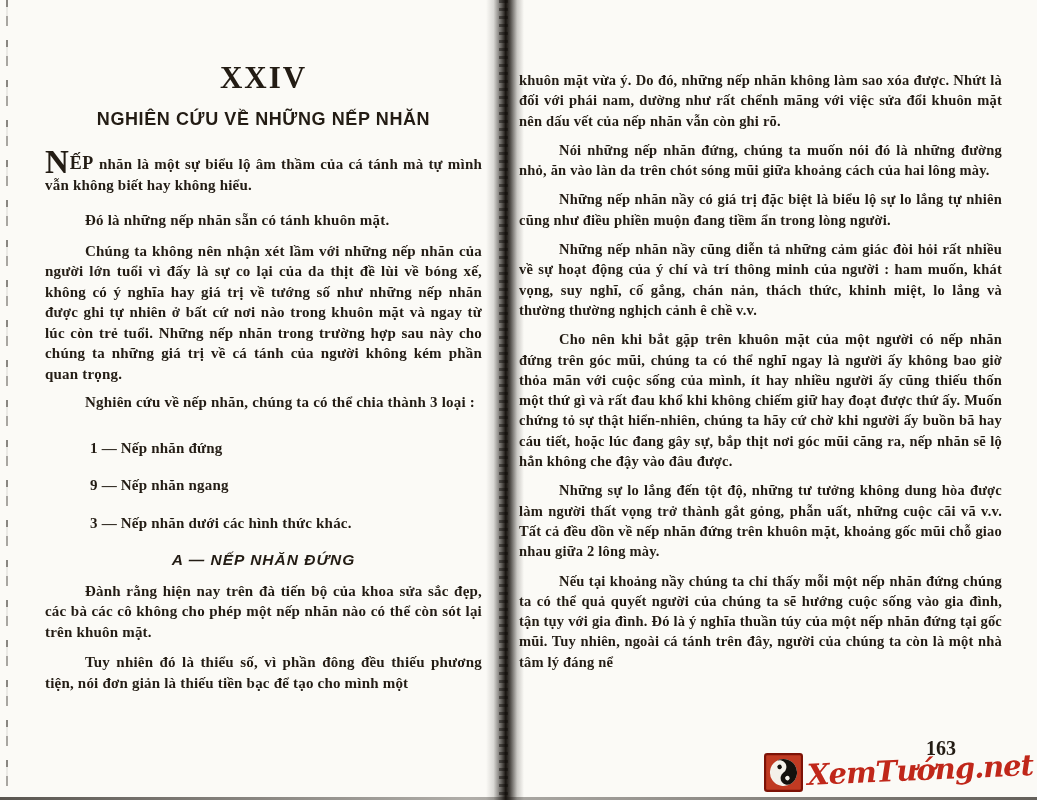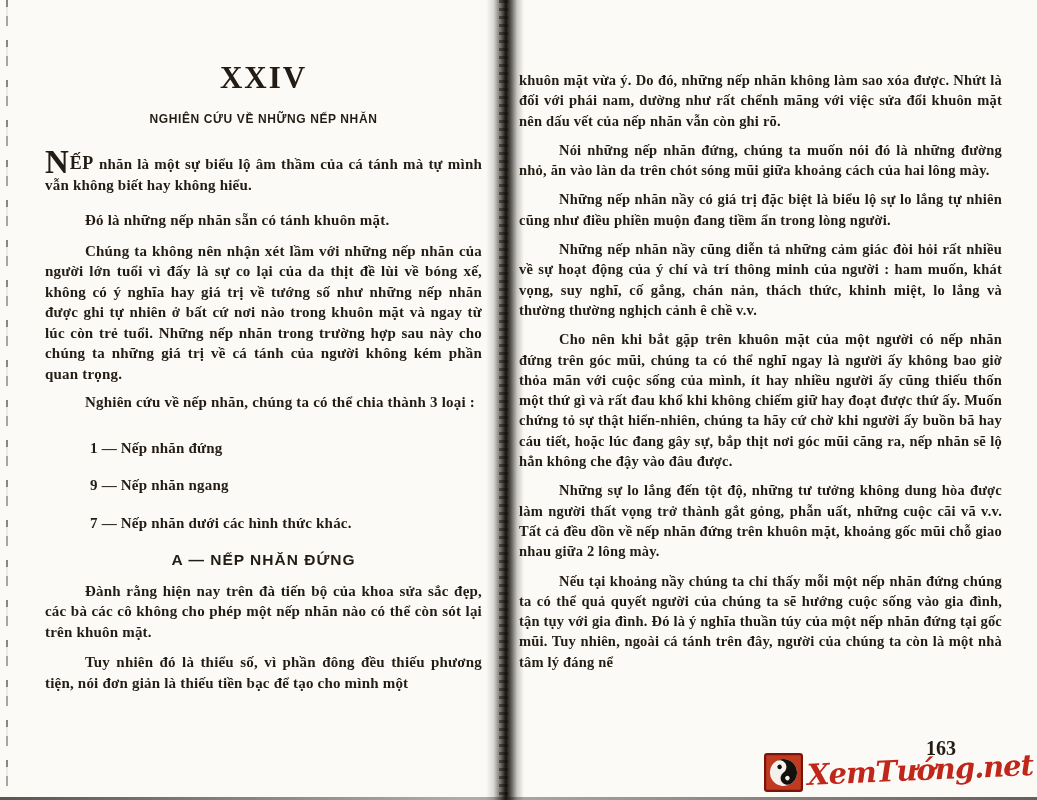--- a/index.html
+++ b/index.html
@@ -39,35 +39,35 @@
     text-align:justify;font-size:15px;line-height:20.5px;font-weight:700;
     letter-spacing:.2px;
   }
   .chapter-number{
     margin-top:68px;text-align:center;
     font-size:31px;letter-spacing:2px;font-weight:700;
   }
   .chapter-title{
     margin-top:20px;text-align:center;
     font-family:"Liberation Sans","DejaVu Sans",sans-serif;
-    font-size:12px;font-weight:700;letter-spacing:.6px;
+    font-size:18px;font-weight:700;letter-spacing:.6px;
   }
   .intro{margin-top:24px;}
   .dropcap{
     font-size:33px;line-height:0;vertical-align:-4px;letter-spacing:1px;font-weight:700;
   }
   .lead-caps{font-size:18px;letter-spacing:.5px;}
   .page-left p.body{margin:10px 0 0 0;text-indent:40px;}
   .list-intro{margin-top:8px;text-indent:40px;}
   .list-items{margin-top:25px;}
   .list-items p{margin:0 0 17px 45px;text-indent:0;}
   .section-heading{
     margin-top:0;text-align:center;
     font-family:"Liberation Sans","DejaVu Sans",sans-serif;
-    font-size:15.5px;font-weight:700;letter-spacing:1px;
+    font-size:15.5px;font-weight:700;letter-spacing:1px;font-style:italic;
   }
   
   .page-right{
     position:absolute;left:519px;top:70px;width:483px;
     text-align:justify;font-size:14.5px;line-height:20.3px;font-weight:700;
     letter-spacing:.2px;z-index:2;
   }
   .page-right p{margin:0 0 9px 0;text-indent:40px;}
   .page-right p:first-child{text-indent:0;}
   .folio-right{
@@ -104,21 +104,21 @@
 
     <p class="body">Đó là những nếp nhăn sẵn có tánh khuôn mặt.</p>
 
     <p class="body">Chúng ta không nên nhận xét lầm với những nếp nhăn của người lớn tuổi vì đấy là sự co lại của da thịt đề lùi về bóng xế, không có ý nghĩa hay giá trị về tướng số như những nếp nhăn được ghi tự nhiên ở bất cứ nơi nào trong khuôn mặt và ngay từ lúc còn trẻ tuổi. Những nếp nhăn trong trường hợp sau này cho chúng ta những giá trị về cá tánh của người không kém phần quan trọng.</p>
 
     <p class="list-intro">Nghiên cứu về nếp nhăn, chúng ta có thể chia thành 3 loại :</p>
 
     <div class="list-items">
         <p>1 — Nếp nhăn đứng</p>
         <p>9 — Nếp nhăn ngang</p>
-        <p>7 — Nếp nhăn dưới các hình thức khác.</p>
+        <p>3 — Nếp nhăn dưới các hình thức khác.</p>
       </div>
 
     <div class="section-heading">A — NẾP NHĂN ĐỨNG</div>
 
     <p class="body">Đành rằng hiện nay trên đà tiến bộ của khoa sửa sắc đẹp, các bà các cô không cho phép một nếp nhăn nào có thể còn sót lại trên khuôn mặt.</p>
 
     <p class="body">Tuy nhiên đó là thiểu số, vì phần đông đều thiếu phương tiện, nói đơn giản là thiếu tiền bạc để tạo cho mình một</p>
 
   </div>
 

